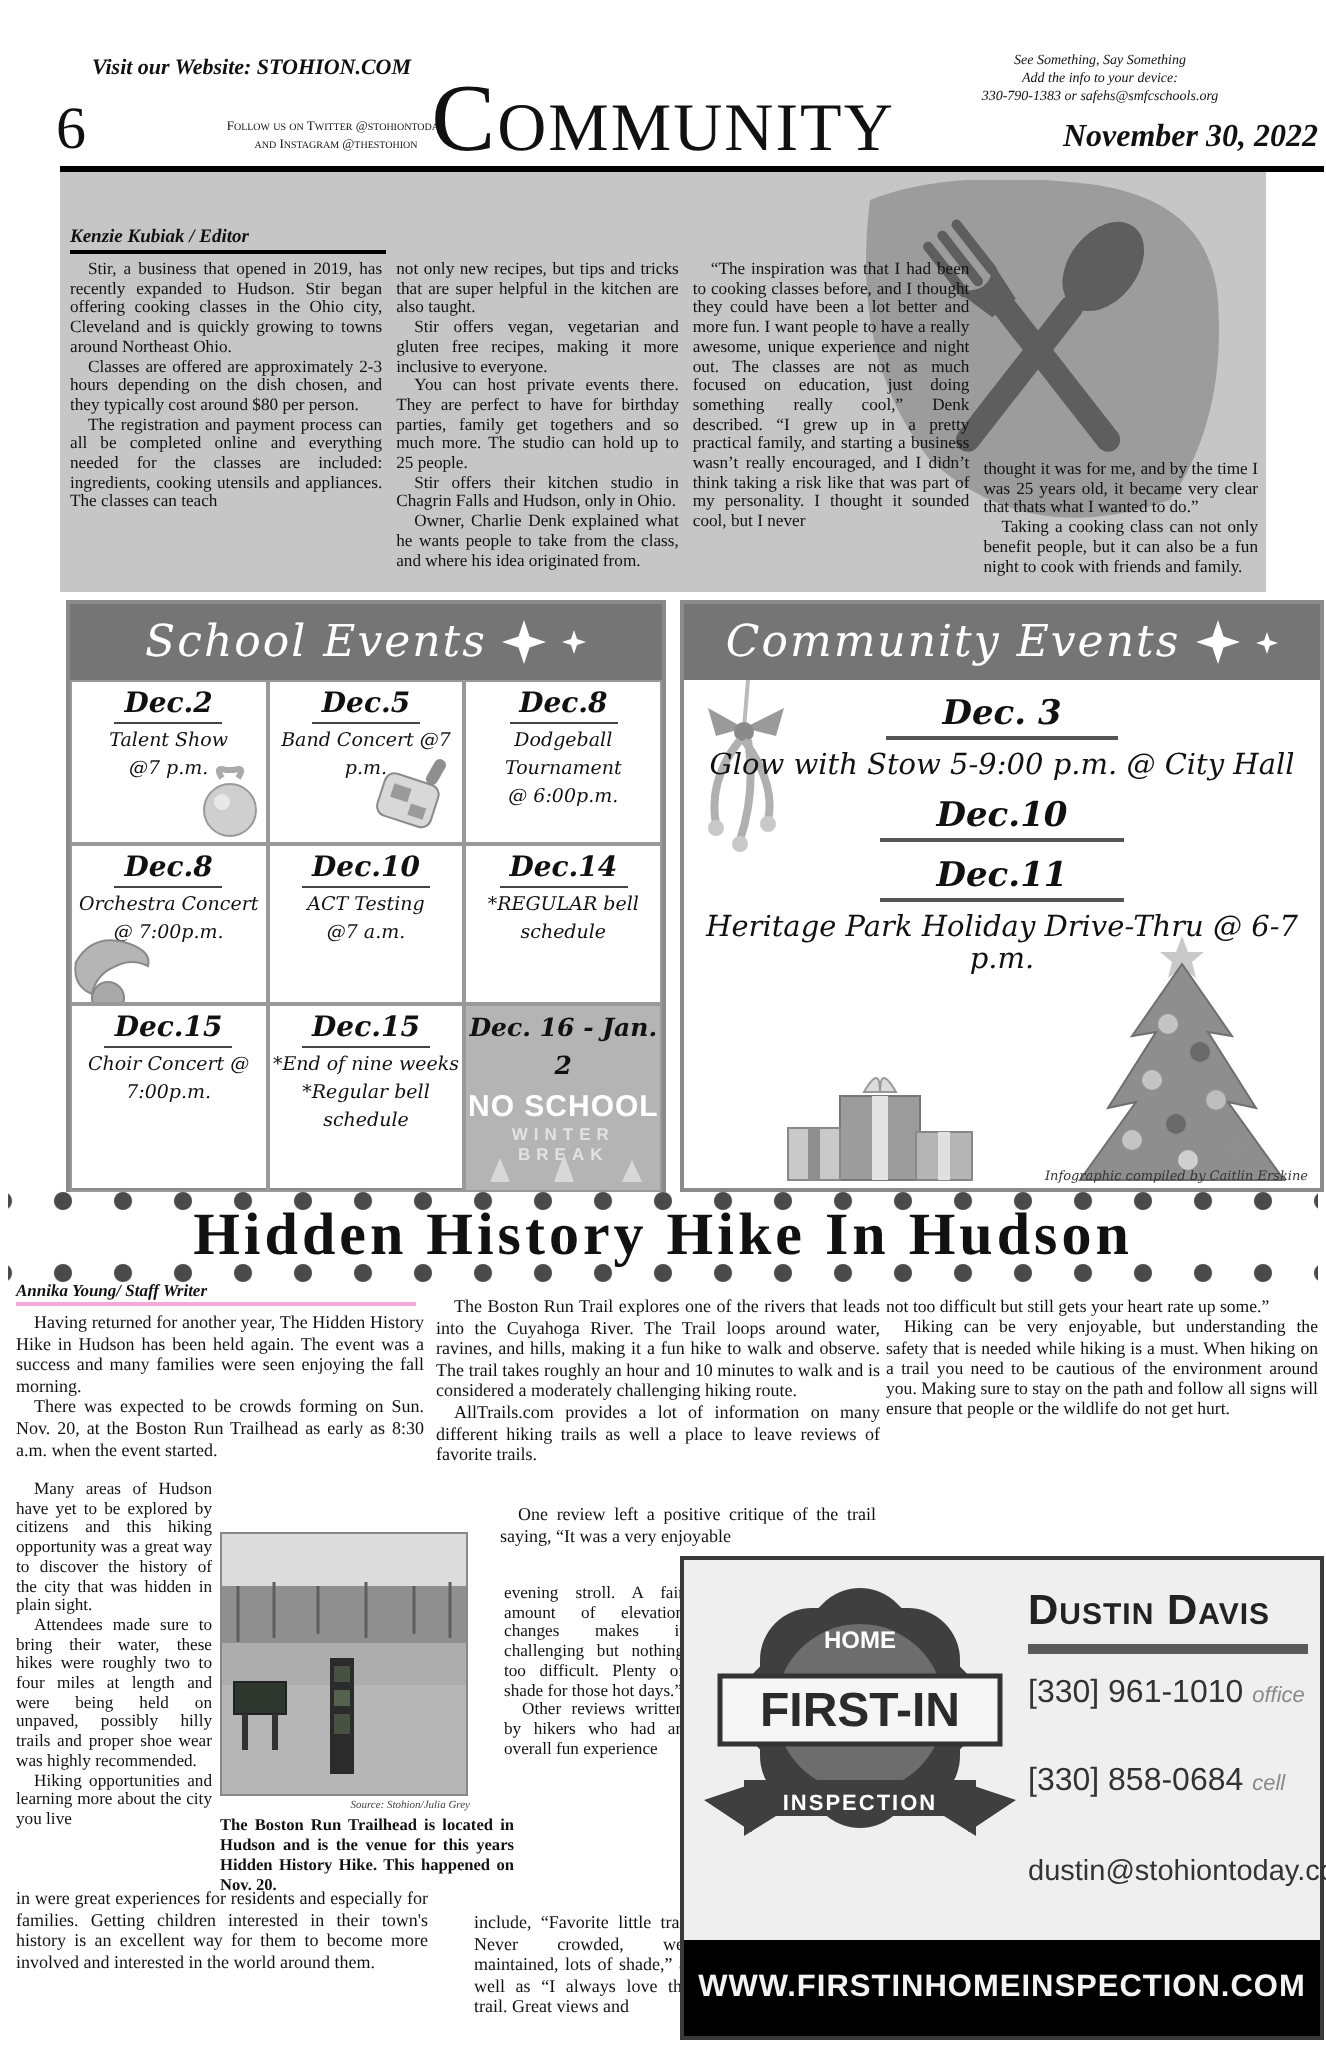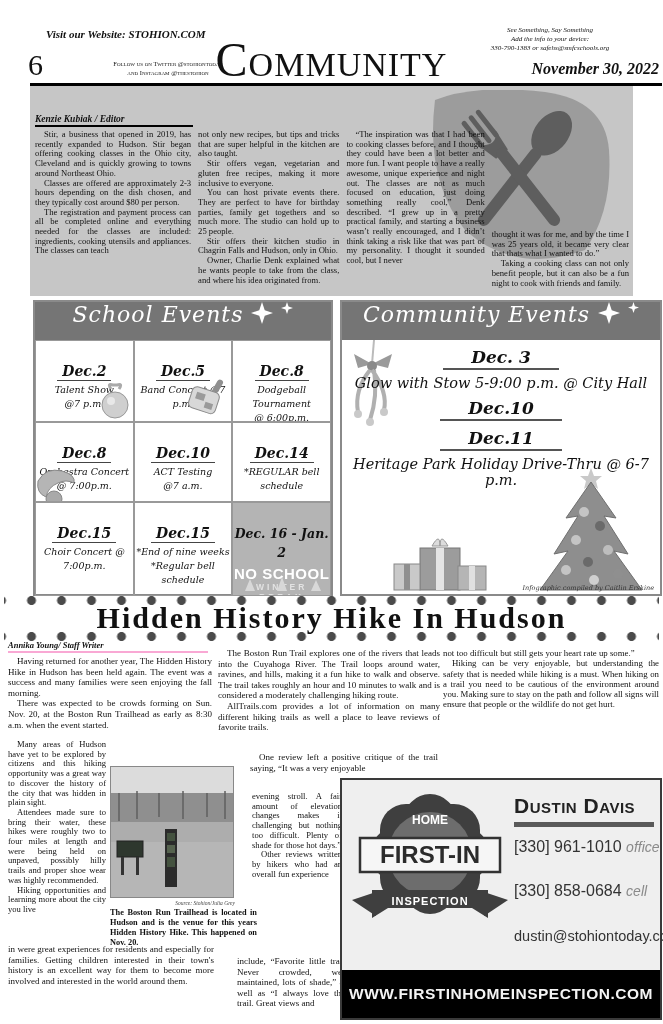--- a/index.html
+++ b/index.html
@@ -30,25 +30,25 @@
   .scol { font-size:8.6px; line-height:9.7px; text-align:justify; }
   .scol p { text-indent:9px; }
   .cont > p:first-child { text-indent:0; }
   .sc1{width:158px;} .sc2{width:143px;} .sc3{width:140px;} .sc4{width:139px; padding-top:100px;}
   .utensils { position:absolute; right:20px; top:4px; }
 
   
   .panel { position:absolute; top:300px; background:#fff; border:2px solid #8a8a8a; }
   .panel-school { left:33px; width:300px; height:296px; }
   .panel-comm   { left:340px; width:322px; height:296px; }
-  .phead { height:38px; background:#757575; color:#fff; display:flex; 
+  .phead { height:38px; background:#757575; color:#fff; display:flex; align-items:center;
            justify-content:center; gap:8px; font-family:"DejaVu Serif", serif; font-style:italic;
            font-size:22px; letter-spacing:1px; }
   .grid { display:grid; grid-template-columns:1fr 1fr 1fr; grid-template-rows:82px 80px 94px; }
-  .cell { border:1px solid #999; text-align:center; padding-top:20px; position:relative;
+  .cell { border:1px solid #999; text-align:center; padding-top:0; position:relative;
           font-family:"DejaVu Serif", serif; font-style:italic; overflow:hidden; }
   .cdate { display:inline-block; font-size:14px; font-weight:bold; border-bottom:1.5px solid #444;
            padding:0 5px 1px 5px; }
   .ctext { margin-top:2px; font-size:9.5px; line-height:14px; white-space:pre-line; }
   .cell-ns { background:#b4b4b4; }
   .cell-ns .cdate-ns { font-size:12.5px; font-weight:bold; }
   .ns1 { font-family:"Liberation Sans", sans-serif; font-style:normal; font-weight:bold;
          color:#fff; font-size:15px; letter-spacing:0.5px; margin-top:4px; }
   .ns2 { font-family:"Liberation Sans", sans-serif; font-style:normal; font-weight:bold;
          color:#e2e2e2; font-size:8.5px; letter-spacing:3px; }
@@ -88,21 +88,21 @@
           line-height:10px; text-align:justify; }
 
   
   .ad { position:absolute; left:340px; top:778px; width:322px; height:242px; background:#efefef;
         border:2px solid #3a3a3a; font-family:"Liberation Sans", sans-serif; }
   .ad-top { position:relative; height:163px; }
   .ad-name { position:absolute; left:172px; top:14px; font-size:21px; font-weight:bold;
              font-variant:small-caps; letter-spacing:0.5px; color:#222; }
   .ad-namebar { position:absolute; left:172px; top:42px; width:140px; height:5px; background:#5a5a5a; }
   .ad-line { position:absolute; left:172px; font-size:16px; color:#333; }
-  .ad-sub { font-size:14px; font-style:italic; color:#8a8a8a; }
+  .ad-sub { font-size:11px; font-style:italic; color:#8a8a8a; }
   .ad-mail { position:absolute; left:172px; top:148px; font-size:14.5px; color:#333; }
   .ad-bar { position:absolute; left:0; bottom:0; width:100%; height:48px; background:#000000;
             display:flex; align-items:center; justify-content:center; }
   .ad-url { color:#f4f4f4; font-size:15.5px; font-weight:bold; letter-spacing:0.5px;
             text-transform:uppercase; }
   .badge { position:absolute; left:8px; top:10px; }
 </style>
 </head>
 <body>
 

